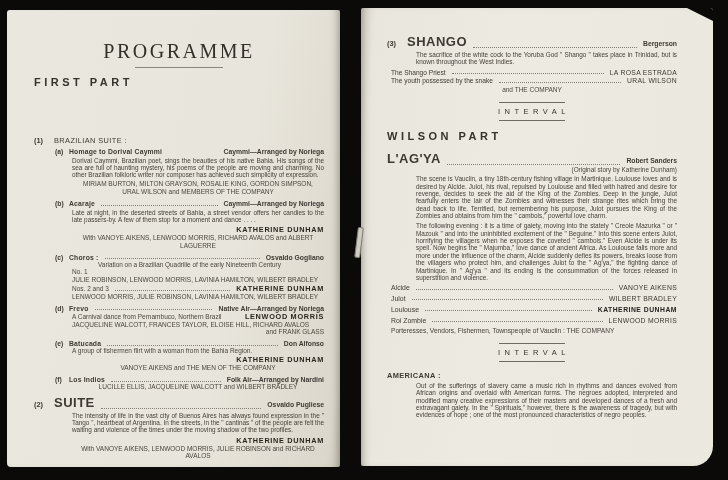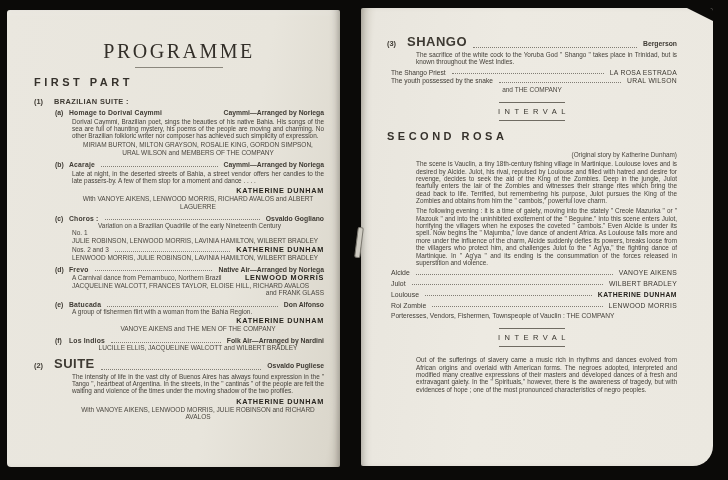--- a/index.html
+++ b/index.html
@@ -19,21 +19,21 @@
   .inner-l{padding:30px 16px 0 27px;}
   .inner-r{padding:26px 36px 0 26px;}
   .doc-title{font-family:"Liberation Serif",serif;font-size:20px;letter-spacing:2.5px;
       text-align:center;color:#332f29;}
   .title-rule{width:88px;border-top:1px solid #8b877d;margin:4px auto 8px auto;}
   .part-head{text-align:left;font-size:11px;font-weight:bold;letter-spacing:3.5px;
       color:#36322c;margin-bottom:9px;}
   .row{display:flex;align-items:baseline;}
   .sec-row{margin-bottom:3px;}
   .sec-num{width:20px;flex:none;font-weight:bold;font-size:7.4px;}
-  .sec-name{font-weight:bold;font-size:7.4px;letter-spacing:.4px;}
+  .sec-name{font-weight:normal;font-size:7.4px;letter-spacing:.4px;margin-top:39px;}
   .item{margin-left:21px;margin-bottom:4.5px;}
   .tag{width:14px;flex:none;font-weight:bold;font-size:6.8px;}
   .iname{font-weight:bold;font-size:6.8px;letter-spacing:.2px;white-space:nowrap;}
   .credit{font-weight:bold;font-size:6.8px;text-align:right;white-space:nowrap;}
   .ld{flex:1;margin:0 6px 1.5px 6px;border-bottom:1px dotted #817d74;align-self:flex-end;min-width:14px;}
   .sp{flex:1;}
   .body{font-size:6.4px;line-height:7.3px;text-align:justify;margin:1.5px 0 2px 17px;color:#45413a;}
   .cast{font-size:6.5px;line-height:7.6px;color:#4a463f;}
   .center{text-align:center;}
   .right{text-align:right;}
@@ -187,23 +187,28 @@
         </div>
         <div class="cast center">and THE COMPANY</div>
       </div>
 
       <div class="interval">
         <div class="int-rule"></div>
         <div class="int-word">INTERVAL</div>
         <div class="int-rule"></div>
       </div>
 
-      <div class="part-head">SECOND ROSA</div>
-
-      <div>
+      <div class="part-head">WILSON PART</div>
+
+      <div>
+        <div class="row">
+          <span class="tango-name">L'AG'YA</span>
+          <span class="ld"></span>
+          <span class="credit">Robert Sanders</span>
+        </div>
         <div class="cast right sub">(Original story by Katherine Dunham)</div>
         <div class="rbody">The scene is Vauclin, a tiny 18th-century fishing village in Martinique.  Loulouse loves and is desired by Alcide.  Julot, his rival, repulsed by Loulouse and filled with hatred and desire for revenge, decides to seek the aid of the King of the Zombies.  Deep in the jungle, Julot fearfully enters the lair of the Zombies and witnesses their strange rites which bring the dead back to life.  Terrified, but remembering his purpose, Julot pursues the King of the Zombies and obtains from him the " cambois," powerful love charm.</div>
         <div class="rbody">The following evening : it is a time of gaiety, moving into the stately " Creole Mazurka " or " Mazouk " and into the uninhibited excitement of the " Beguine."  Into this scene enters Julot, horrifying the villagers when he exposes the coveted " cambois."  Even Alcide is under its spell.  Now begins the " Majumba," love dance of ancient Africa.  As Loulouse falls more and more under the influence of the charm, Alcide suddenly defies its powers, breaks loose from the villagers who protect him, and challenges Julot to the " Ag'ya," the fighting dance of Martinique.  In " Ag'ya " and its ending is the consummation of the forces released in superstition and violence.</div>
 
         <div class="crow">
           <span>Alcide</span>
           <span class="ld"></span>
           <span class="perf">VANOYE AIKENS</span>
         </div>
         <div class="crow">
@@ -225,19 +230,20 @@
       </div>
 
       <div class="interval">
         <div class="int-rule"></div>
         <div class="int-word">INTERVAL</div>
         <div class="int-rule"></div>
       </div>
 
 
       <div>
+        <div class="amer-label">AMERICANA :</div>
         <div class="rbody">Out of the sufferings of slavery came a music rich in rhythms and dances evolved from African origins and overlaid with American forms.  The negroes adopted, interpreted and modified many creative expressions of their masters and developed dances of a fresh and extravagant gaiety.  In the " Spirituals," however, there is the awareness of tragedy, but with evidences of hope ; one of the most pronounced characteristics of negro peoples.</div>
       </div>
     </div>
   </div>
 
   <div class="staple"></div>
 </div>
 
 </body></html>

